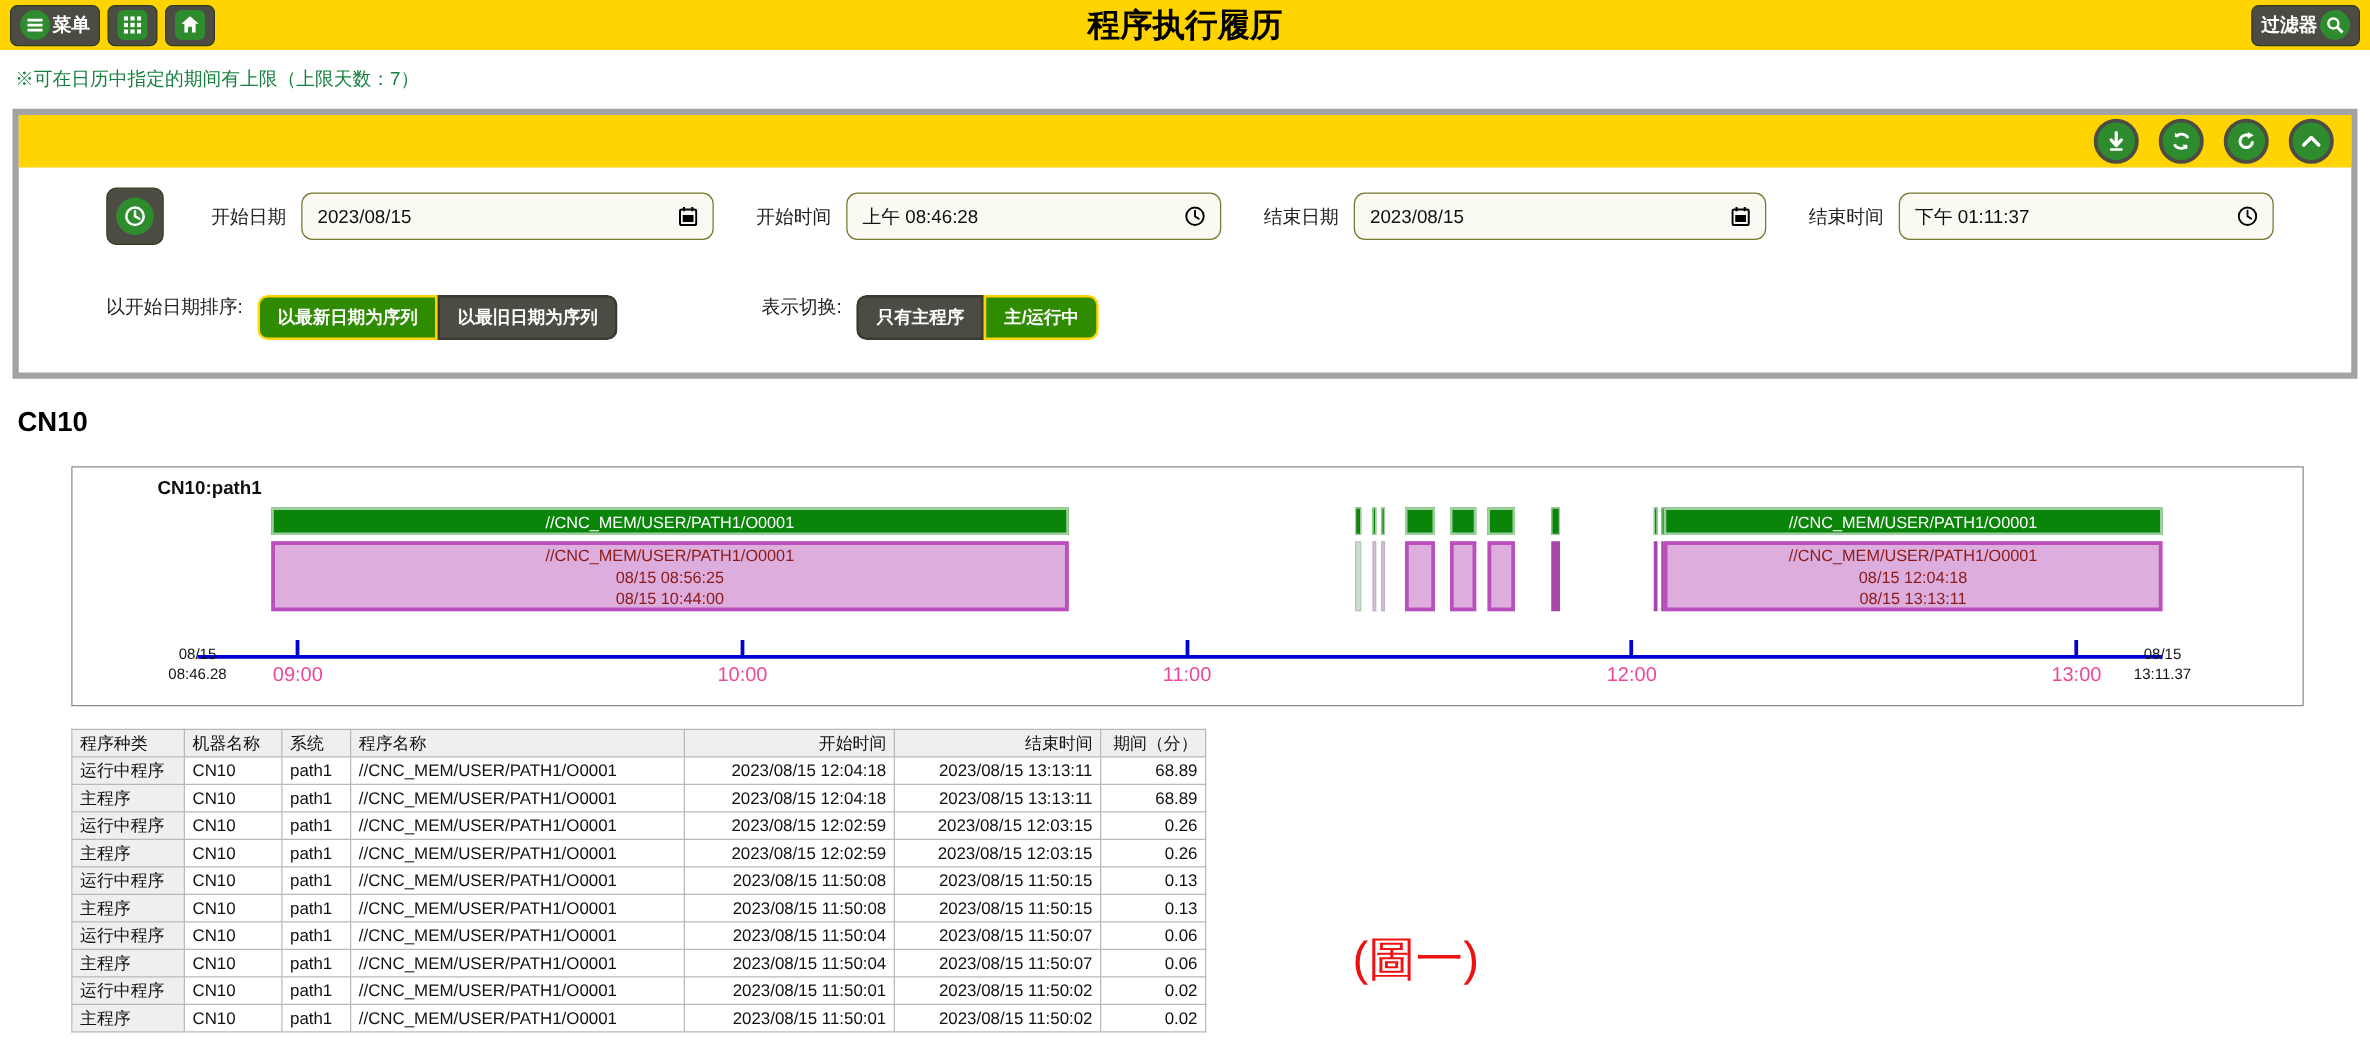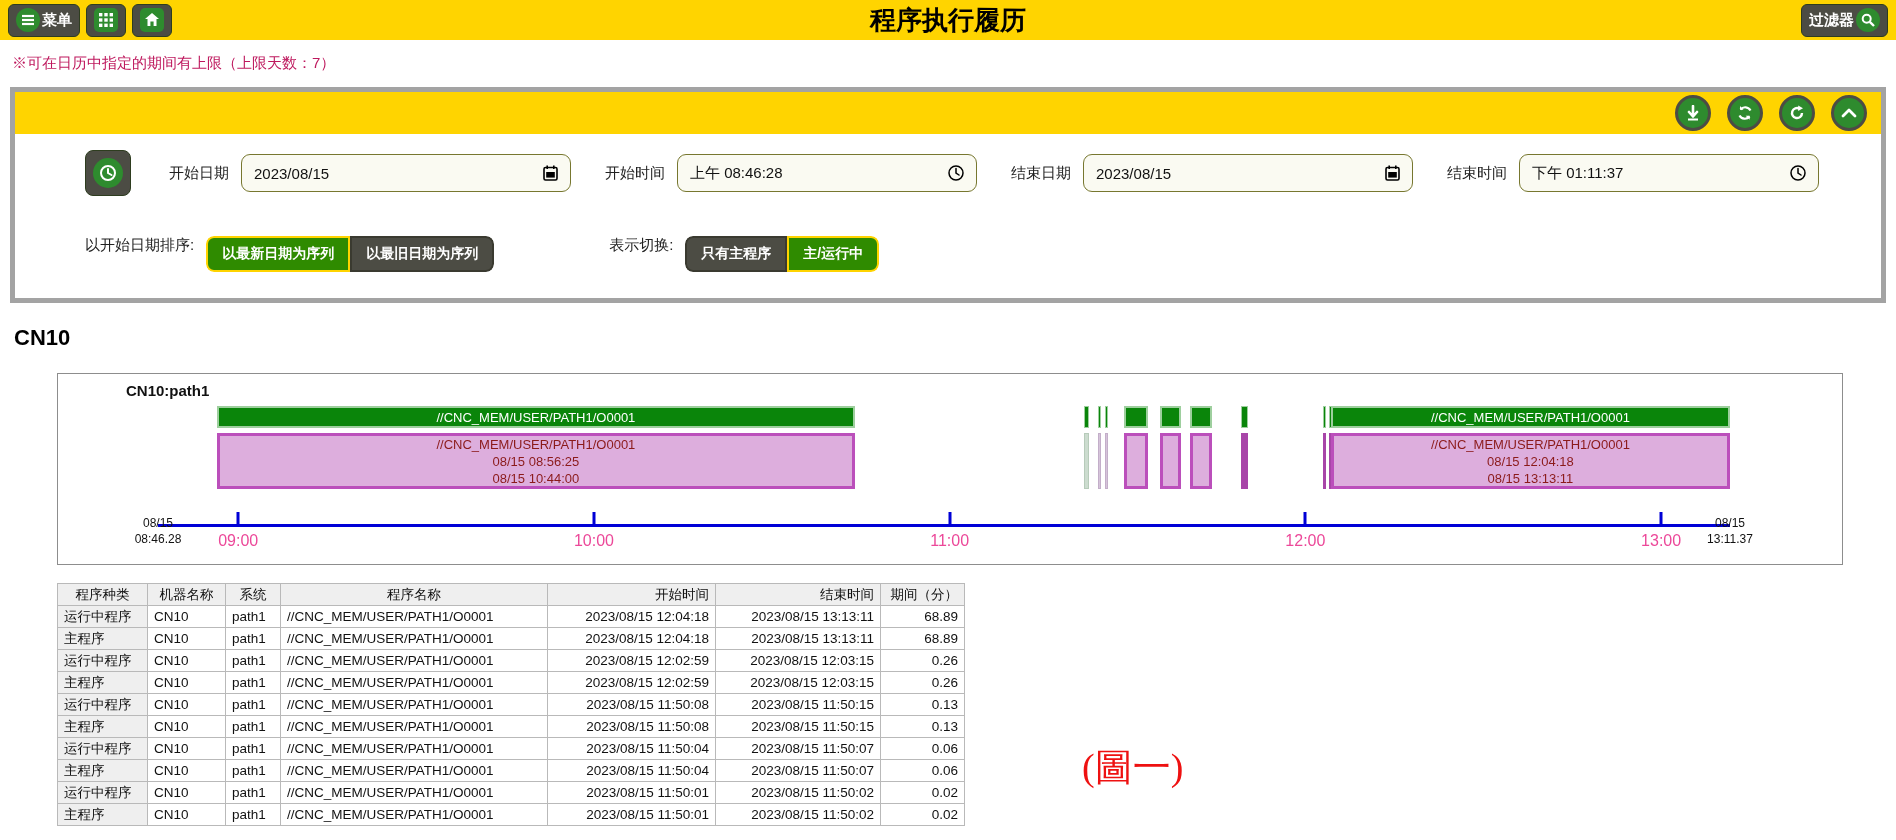--- a/index.html
+++ b/index.html
@@ -15,21 +15,21 @@
   .tb-right { margin-left:auto; z-index:2; }
   .tb-btn { height:33px; background:var(--btn-dark,#4c4c44); border:1px solid #2e3d1f;
     border-radius:6px; display:flex; align-items:center; gap:2px; padding:0 7px;
     color:#fff; font-weight:bold; font-size:15px; cursor:pointer; }
   .icon-chip { width:24px; height:24px; border-radius:50%ный; border-radius:50%;
     background:var(--green,#2e8b2e); display:flex; align-items:center; justify-content:center; }
   .icon-chip.square { border-radius:5px; }
   .icon-chip svg { display:block; }
 
   
-  .note { padding:14px 12px 0 12px; font-size:15px; color:#be185d; }
+  .note { padding:14px 12px 0 12px; font-size:15px; color:#15803d; }
 
   
   .filter-panel { margin:14px 10px 0 10px; border:5px solid #a3a3a3; background:#fff; }
   .filter-topbar { height:42px; background:var(--gold,#ffd400); display:flex;
     align-items:center; justify-content:flex-end; gap:16px; padding-right:14px; }
   .round-btn { width:36px; height:36px; border-radius:50%; background:var(--green,#2e8b2e);
     border:3px solid var(--btn-dark,#4c4c44); display:flex; align-items:center;
     justify-content:center; cursor:pointer; }
   .filter-body { padding:16px 0 26px 0; }
   .date-row { display:flex; align-items:center; margin-left:70px; }
@@ -84,29 +84,29 @@
     transform:translateX(-50%); }
   .tick-label { position:absolute; top:130px; transform:translateX(-50%); font-size:16px;
     color:#ec4899; white-space:nowrap; }
   .end-label { position:absolute; top:113px; transform:translateX(-50%); font-size:12px;
     text-align:center; line-height:16px; background:transparent; white-space:nowrap; }
 
   
   .table-wrap { margin:18px 0 0 57px; }
   table { border-collapse:collapse; font-size:13.5px; }
   th, td { border:1px solid #b9b9b9; padding:1px 6px; height:22px; white-space:nowrap; }
-  th { background:#efefef; font-weight:normal; text-align:center; }
+  th { background:#efefef; font-weight:normal; text-align:left; }
   td:first-child { background:#efefef; }
   .c0{width:90px;} .c1{width:78px;} .c2{width:55px;} .c3{width:267px;}
   .c4{width:168px; text-align:right;} .c5{width:165px; text-align:right;}
   .c6{width:84px; text-align:right;}
 
   
   .annotation { position:absolute; left:1082px; top:742px; font-size:38px;
-    color:var(--ann-red,#ee1111); font-family:Liberation Serif, serif; }
+    color:var(--ann-red,#ee1111); font-family:Liberation Sans, sans-serif; }
 </style>
 </head>
 <body>
 
 <div class="topbar">
   <div class="tb-title">程序执行履历</div>
   <div class="tb-left">
     <div class="tb-btn">
       <span class="icon-chip">
         <svg width="14" height="12" viewBox="0 0 14 12">

